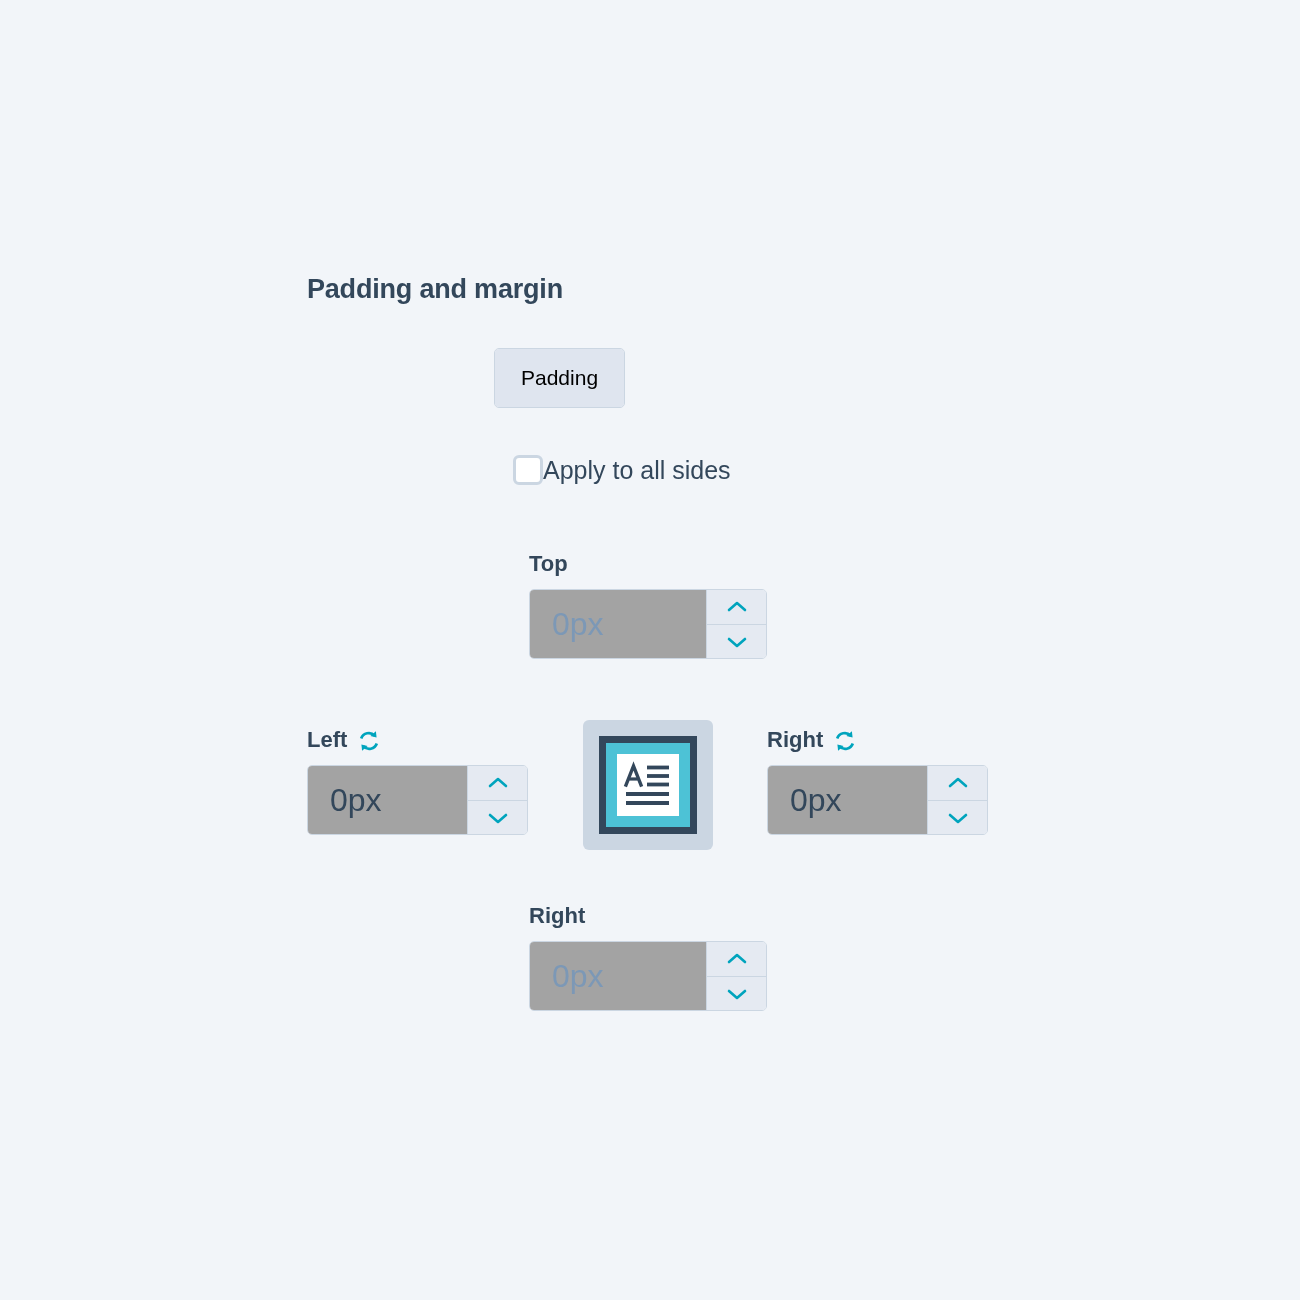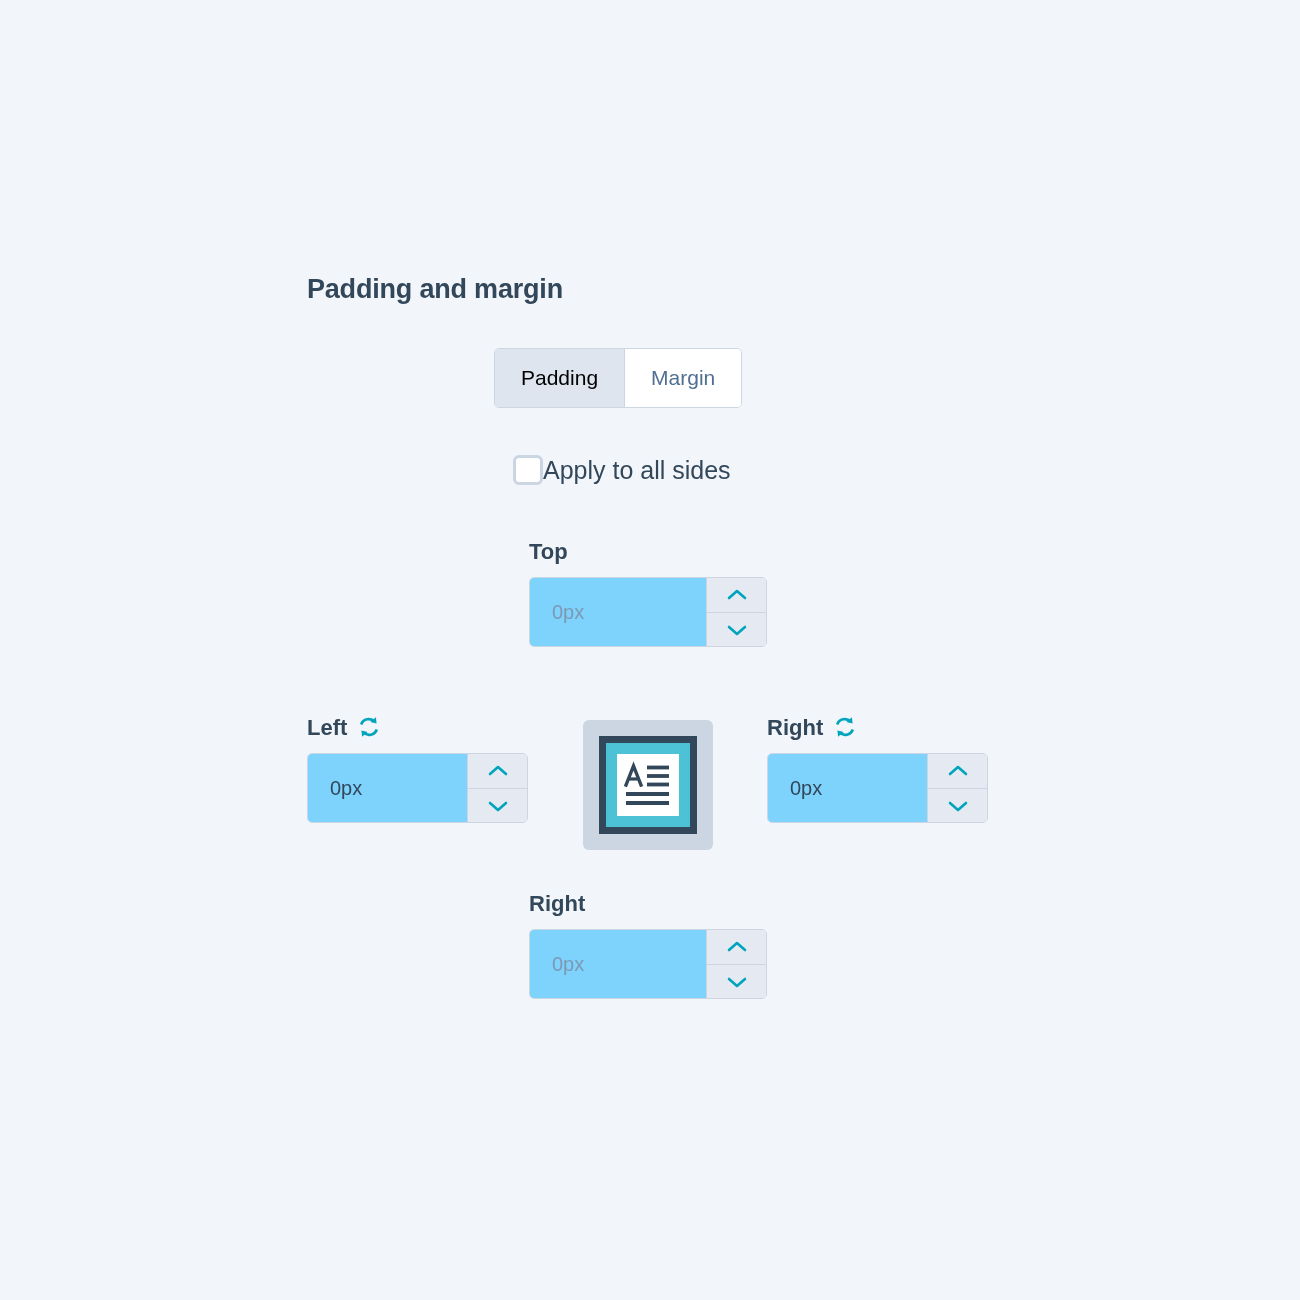--- a/index.html
+++ b/index.html
@@ -92,24 +92,25 @@
     white-space: nowrap;
     cursor: pointer;
   }
 
   
   .field {
     position: absolute;
   }
   .field-label-row {
     display: flex;
-    align-items: flex-start;
+    align-items: flex-end;
     gap: 9px;
     margin-bottom: 11px;
     height: 28px;
+    margin-top: 12px;
   }
   .field-label {
     font-size: 22px;
     font-weight: bold;
     color: #33475b;
     white-space: nowrap;
     line-height: 28px;
   }
   .reset-icon {
     display: inline-flex;
@@ -125,23 +126,23 @@
     border-radius: 5px;
     background: #ffffff;
     overflow: hidden;
     height: 70px;
     box-sizing: border-box;
   }
   .input-text {
     flex: 1 1 auto;
     border: none;
     outline: none;
-    background: #7dd3fc;
+    background: #a3a3a3;
     font-family: "Liberation Sans", sans-serif;
-    font-size: 20px;
+    font-size: 32px;
     color: #33475b;
     padding: 0 18px 0 22px;
     min-width: 0;
   }
   .input-text::placeholder {
     color: #7c98b6;
     opacity: 1;
   }
   .spinner {
     flex: none;
@@ -205,21 +206,20 @@
 </style>
 </head>
 <body>
 
 <div id="panel">
 
   <div class="panel-title">Padding and margin</div>
 
   <div class="segmented">
     <button class="seg active">Padding</button>
-    <button class="seg">Margin</button>
   </div>
 
   <div class="check-row">
     <div class="checkbox-box"></div>
     <div class="check-label">Apply to all sides</div>
   </div>
 
   <div class="field" id="field-top">
     <div class="field-label-row">
       <span class="field-label">Top</span>

